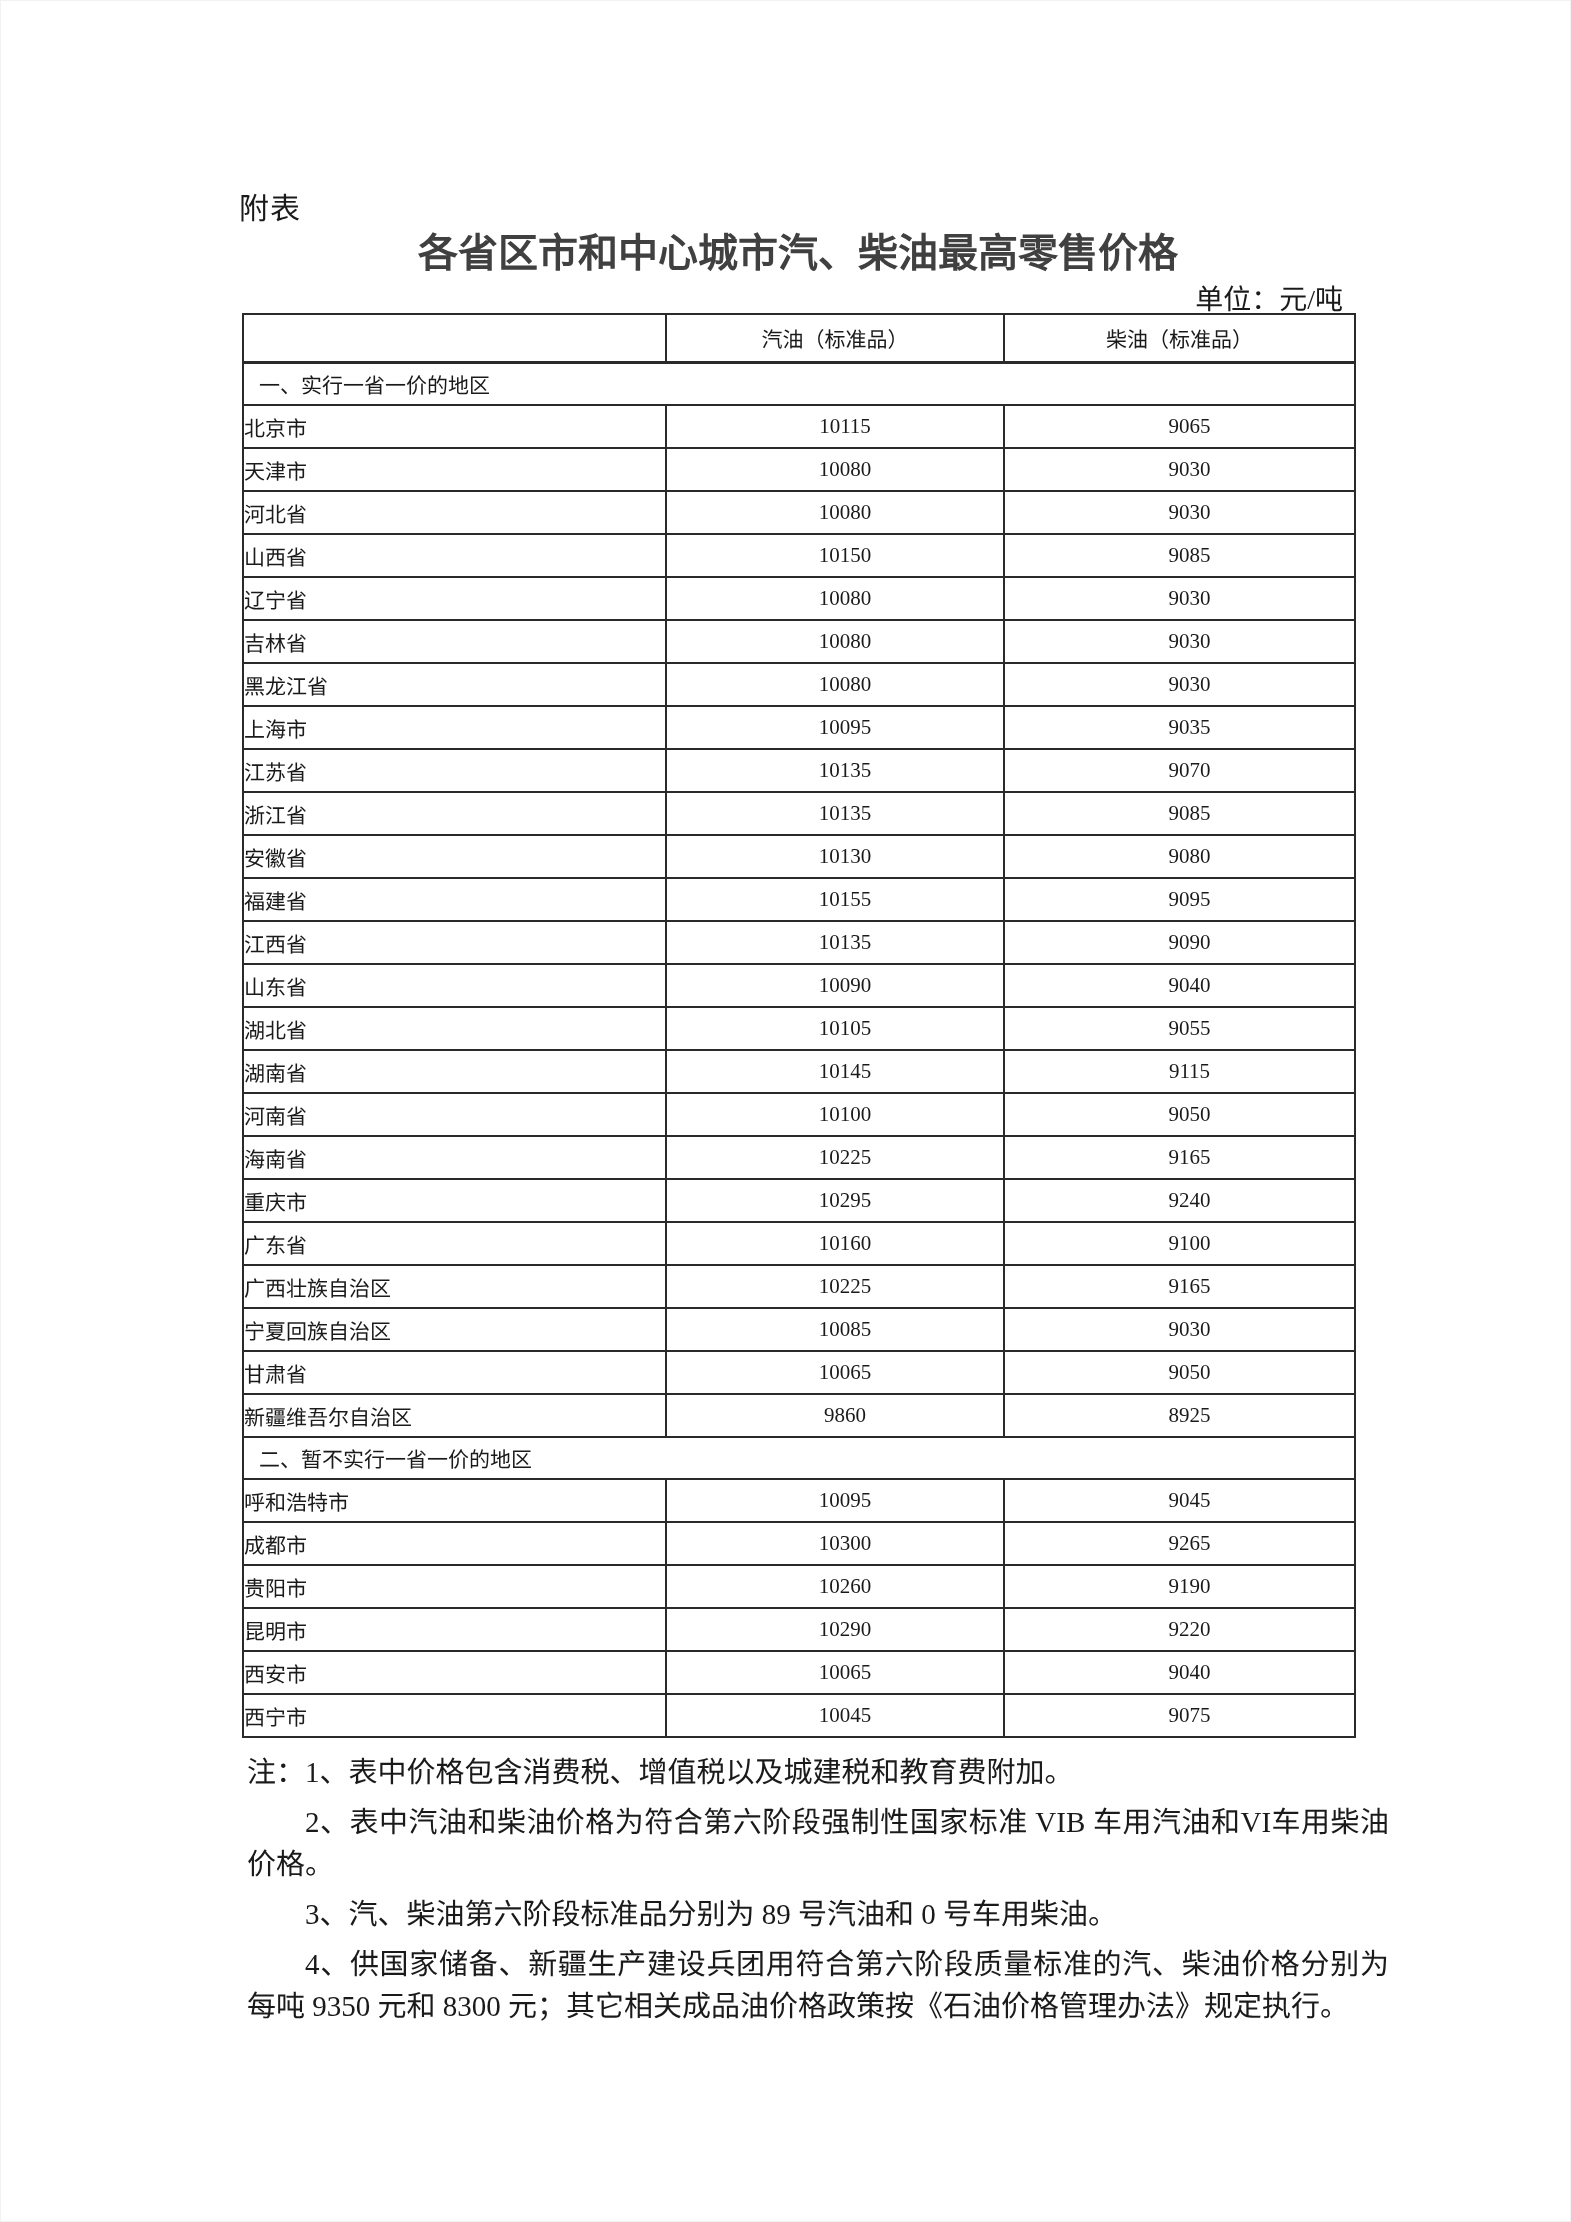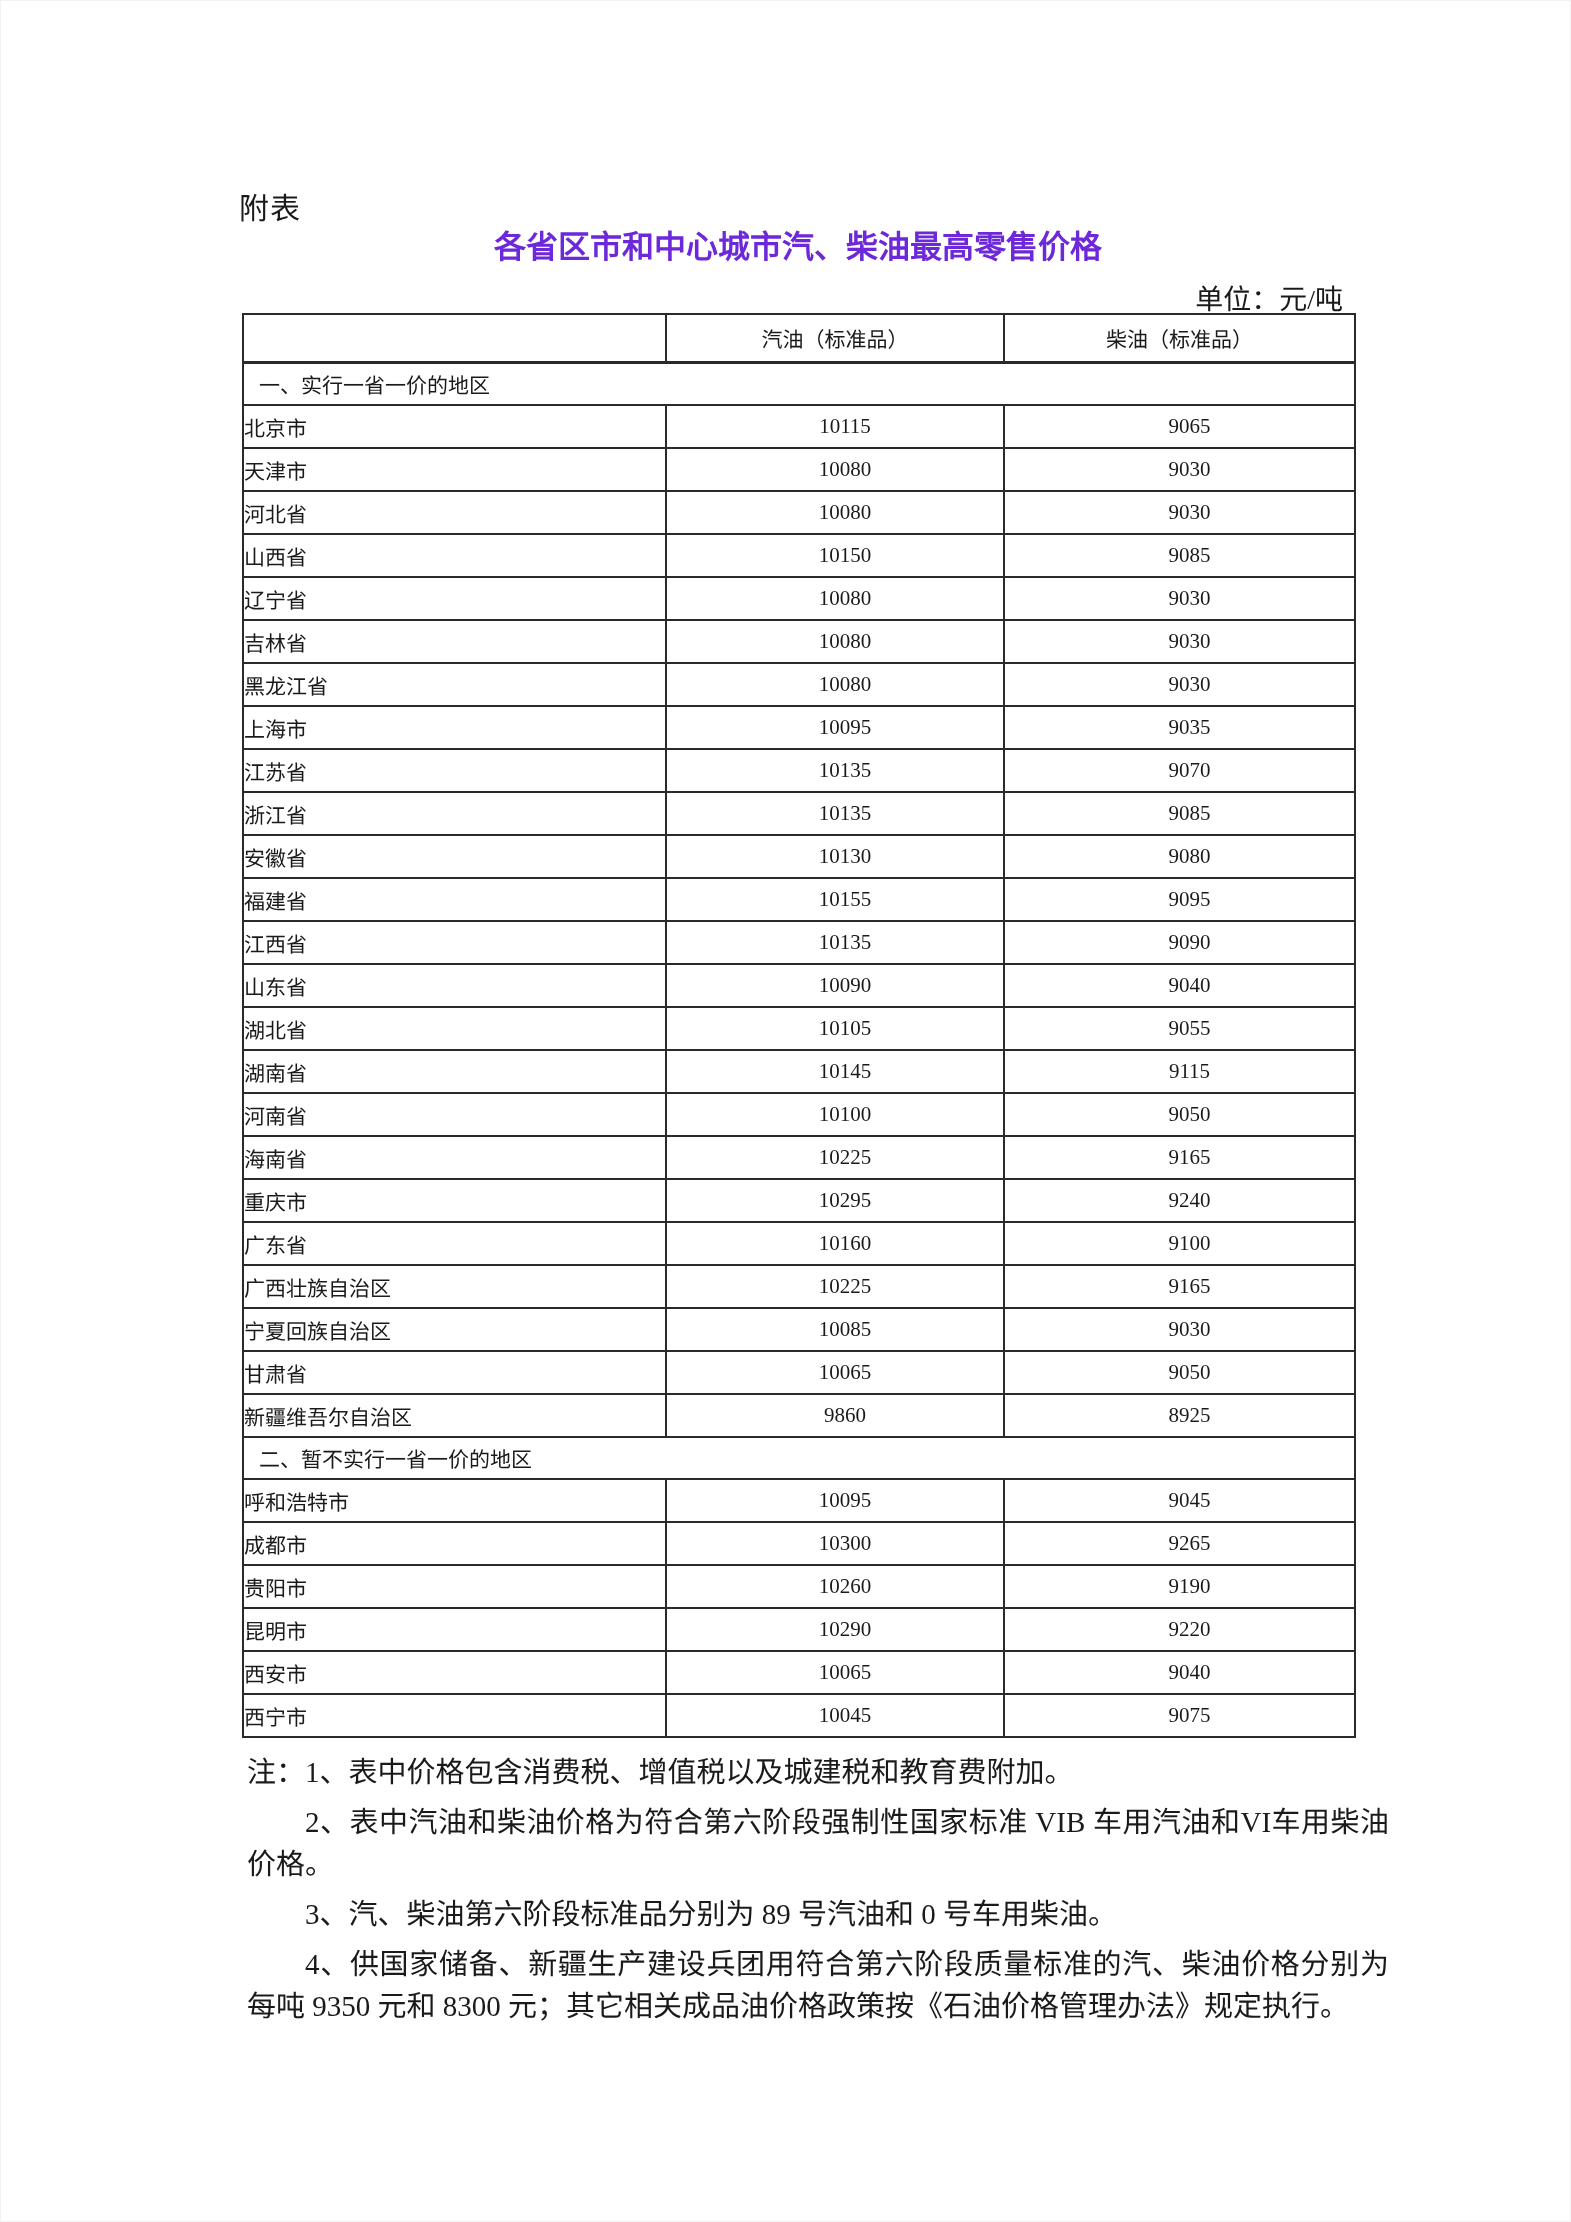--- a/index.html
+++ b/index.html
@@ -27,22 +27,22 @@
   }
   .title {
     position: absolute;
     left: 241px;
     top: 220px;
     width: 1112px;
     margin: 0;
     text-align: center;
     font-family: "Liberation Sans", "DejaVu Sans", sans-serif;
     font-weight: 700;
-    font-size: 32px;
-    color: #6d28d9;
+    font-size: 40px;
+    color: #404040;
   }
   .unit {
     position: absolute;
     left: 241px;
     top: 276px;
     width: 1101px;
     text-align: right;
     font-size: 28px;
   }
   table.price-table {

